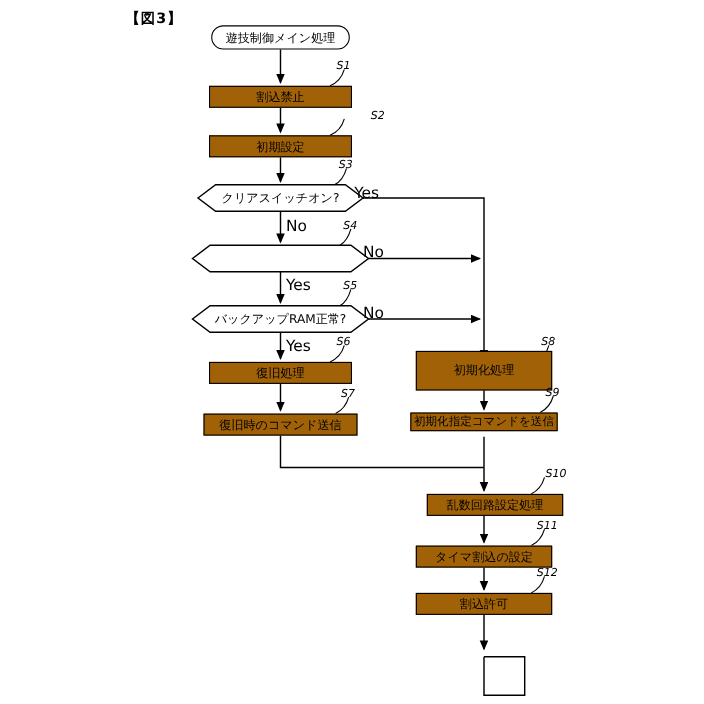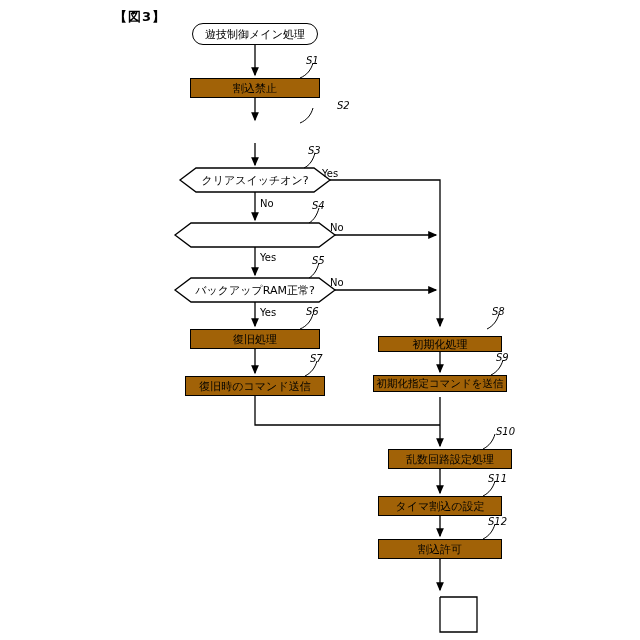--- a/index.html
+++ b/index.html
@@ -11,21 +11,21 @@
   .wires{position:absolute;left:0;top:0;width:640px;height:640px;}
   .fig-label{position:absolute;left:114px;top:8px;font-size:13px;font-weight:bold;letter-spacing:1px;}
   .node{
     position:absolute;display:flex;align-items:center;justify-content:center;
     font-size:11px;line-height:1;white-space:nowrap;box-sizing:border-box;
   }
   .proc{border:1.5px solid #000;background:#a16207;}
   .term{border:1.5px solid #000;background:#fff;border-radius:12px;}
   .hex{background:transparent;}
   .step{position:absolute;font-size:10px;font-style:italic;white-space:nowrap;}
-  .branch{position:absolute;font-size:10px;white-space:nowrap;}
+  .branch{position:absolute;font-size:14px;white-space:nowrap;}
 </style>
 </head>
 <body>
 
 <div class="stage">
 
   <svg class="wires" viewBox="0 0 640 640">
     <defs>
       <marker id="arr" markerWidth="8" markerHeight="8" refX="6" refY="3" orient="auto">
         <path d="M0,0 L7,3 L0,6 Z" fill="#000"></path>
@@ -73,28 +73,29 @@
       <path d="M495 481 C493 488 489 493 483 496"></path>
       <path d="M495 524 C493 531 489 536 483 539"></path>
     </g>
   </svg>
 
   <div class="fig-label">【図3】</div>
 
   <div class="node term" style="left:192px;top:23px;width:126px;height:22px;">遊技制御メイン処理</div>
 
   <div class="node proc" style="left:190px;top:78px;width:130px;height:20px;">割込禁止</div>
+  <div class="node proc" style="left:190px;top:123px;width:130px;height:20px;">初期設定</div>
 
   <div class="node hex" style="left:180px;top:168px;width:150px;height:24px;">クリアスイッチオン?</div>
   <div class="node hex" style="left:175px;top:278px;width:160px;height:24px;">バックアップRAM正常?</div>
 
   <div class="node proc" style="left:190px;top:329px;width:130px;height:20px;">復旧処理</div>
   <div class="node proc" style="left:185px;top:376px;width:140px;height:20px;">復旧時のコマンド送信</div>
 
-  <div class="node proc" style="left:378px;top:336px;width:124px;height:16px;font-family:Liberation Serif, serif;">初期化処理</div>
+  <div class="node proc" style="left:378px;top:319px;width:124px;height:36px;font-family:Liberation Serif, serif;">初期化処理</div>
   <div class="node proc" style="left:373px;top:375px;width:134px;height:17px;font-size:10.5px;">初期化指定コマンドを送信</div>
   <div class="node proc" style="left:388px;top:449px;width:124px;height:20px;">乱数回路設定処理</div>
   <div class="node proc" style="left:378px;top:496px;width:124px;height:20px;">タイマ割込の設定</div>
   <div class="node proc" style="left:378px;top:539px;width:124px;height:20px;">割込許可</div>
 
   <div class="step" style="left:306px;top:55px;">S1</div>
   <div class="step" style="left:306px;top:100px;margin-left:31px;">S2</div>
   <div class="step" style="left:308px;top:145px;">S3</div>
   <div class="step" style="left:312px;top:200px;">S4</div>
   <div class="step" style="left:312px;top:255px;">S5</div>

